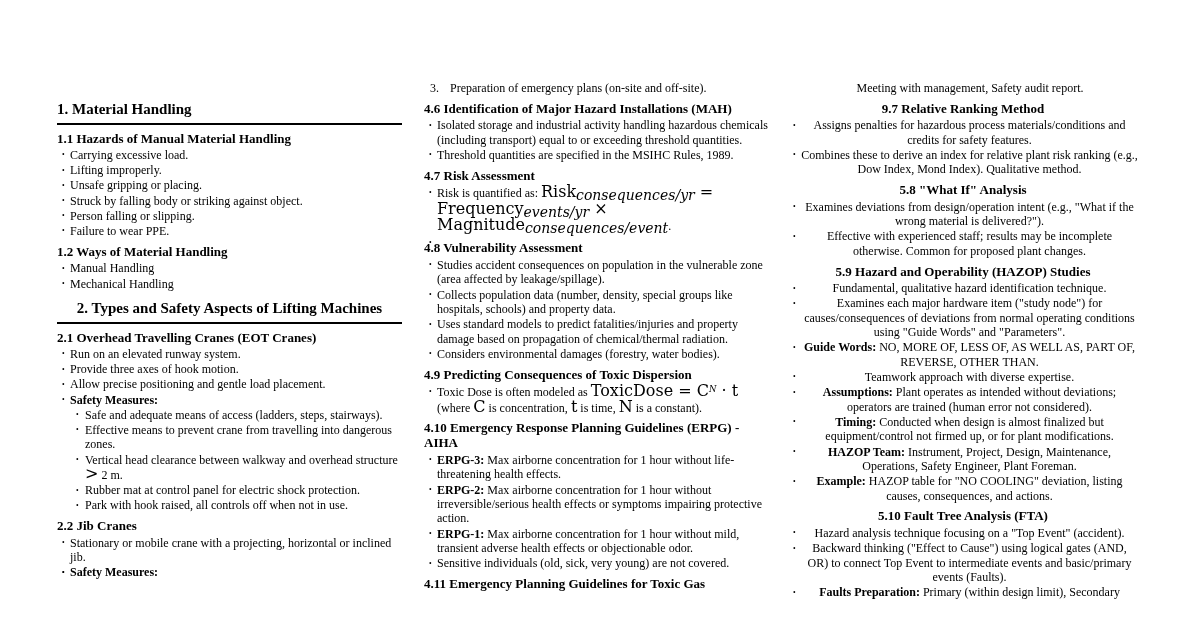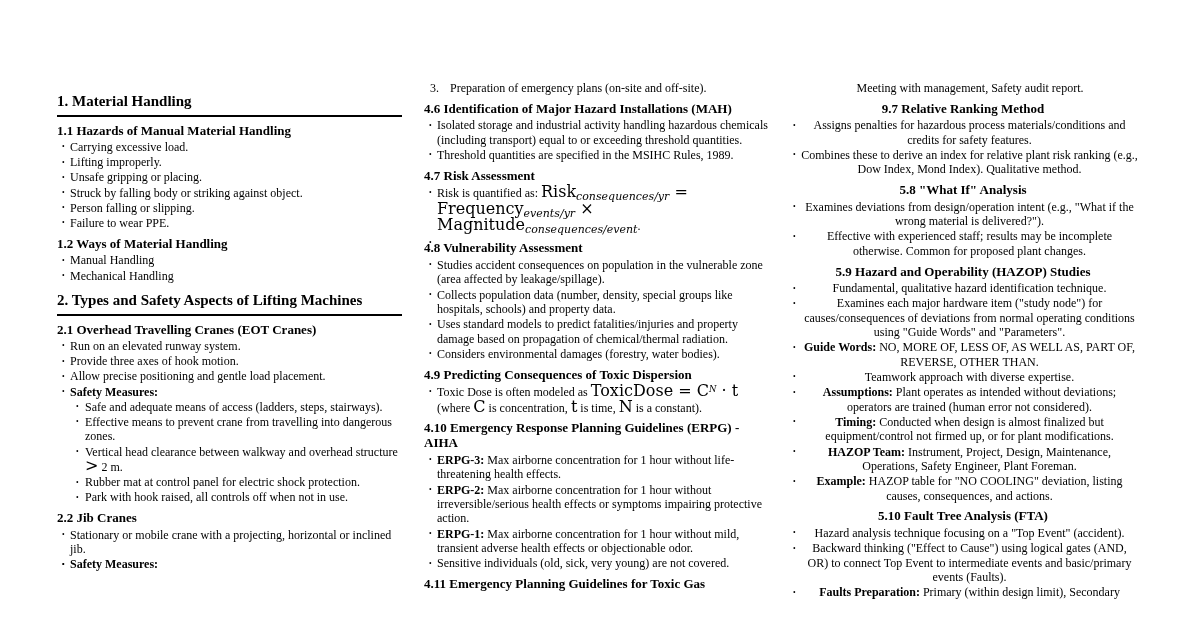--- a/index.html
+++ b/index.html
@@ -50,49 +50,49 @@
     line-height: 14.4px;
   }
   .seg-b { font-weight: bold; }
   .seg-m {
     font-family: "DejaVu Serif", serif;
     font-size: 16px;
   }
   .seg-msub {
     font-family: "DejaVu Serif", serif;
     font-style: italic;
-    font-size: 11px;
+    font-size: 14px;
     line-height: 1;
     vertical-align: -2.5px;
   }
   .seg-msup {
     font-family: "DejaVu Serif", serif;
     font-style: italic;
     font-size: 8.5px;
     line-height: 1;
     vertical-align: 4px;
   }
 </style>
 </head>
 <body>
 
 <div class="page" style="background: rgb(255, 255, 255); color: rgb(0, 0, 0);">
-    <div class="column" style="left: 57px; top: 92px; width: 345px;">
+    <div class="column" style="left: 57px; top: 100px; width: 345px;">
       <div class="h1" style="border-bottom-color: rgb(0, 0, 0);">1. Material Handling</div>
       <div class="h2">1.1 Hazards of Manual Material Handling</div>
       <div class="li l1"><span class="marker">•</span><span class="txt">Carrying excessive load.</span></div>
       <div class="li l1"><span class="marker">•</span><span class="txt">Lifting improperly.</span></div>
       <div class="li l1"><span class="marker">•</span><span class="txt">Unsafe gripping or placing.</span></div>
       <div class="li l1"><span class="marker">•</span><span class="txt">Struck by falling body or striking against object.</span></div>
       <div class="li l1"><span class="marker">•</span><span class="txt">Person falling or slipping.</span></div>
       <div class="li l1"><span class="marker">•</span><span class="txt">Failure to wear PPE.</span></div>
       <div class="h2">1.2 Ways of Material Handling</div>
       <div class="li l1"><span class="marker">•</span><span class="txt">Manual Handling</span></div>
       <div class="li l1"><span class="marker">•</span><span class="txt">Mechanical Handling</span></div>
-      <div class="h1" style="border-bottom-color: rgb(0, 0, 0);">2. Types and Safety Aspects of Lifting Machines</div>
+      <div class="h1" style="border-bottom-color: rgb(0, 0, 0); text-align: center;">2. Types and Safety Aspects of Lifting Machines</div>
       <div class="h2">2.1 Overhead Travelling Cranes (EOT Cranes)</div>
       <div class="li l1"><span class="marker">•</span><span class="txt">Run on an elevated runway system.</span></div>
       <div class="li l1"><span class="marker">•</span><span class="txt">Provide three axes of hook motion.</span></div>
       <div class="li l1"><span class="marker">•</span><span class="txt">Allow precise positioning and gentle load placement.</span></div>
       <div class="li l1"><span class="marker">•</span><span class="txt"><span class="seg-b">Safety Measures:</span></span></div>
       <div class="li l2"><span class="marker">•</span><span class="txt">Safe and adequate means of access (ladders, steps, stairways).</span></div>
       <div class="li l2"><span class="marker">•</span><span class="txt">Effective means to prevent crane from travelling into dangerous zones.</span></div>
       <div class="li l2"><span class="marker">•</span><span class="txt"><span>Vertical head clearance between walkway and overhead structure </span><span class="seg-m">&gt;</span><span> 2 m.</span></span></div>
       <div class="li l2"><span class="marker">•</span><span class="txt">Rubber mat at control panel for electric shock protection.</span></div>
       <div class="li l2"><span class="marker">•</span><span class="txt">Park with hook raised, all controls off when not in use.</span></div>

